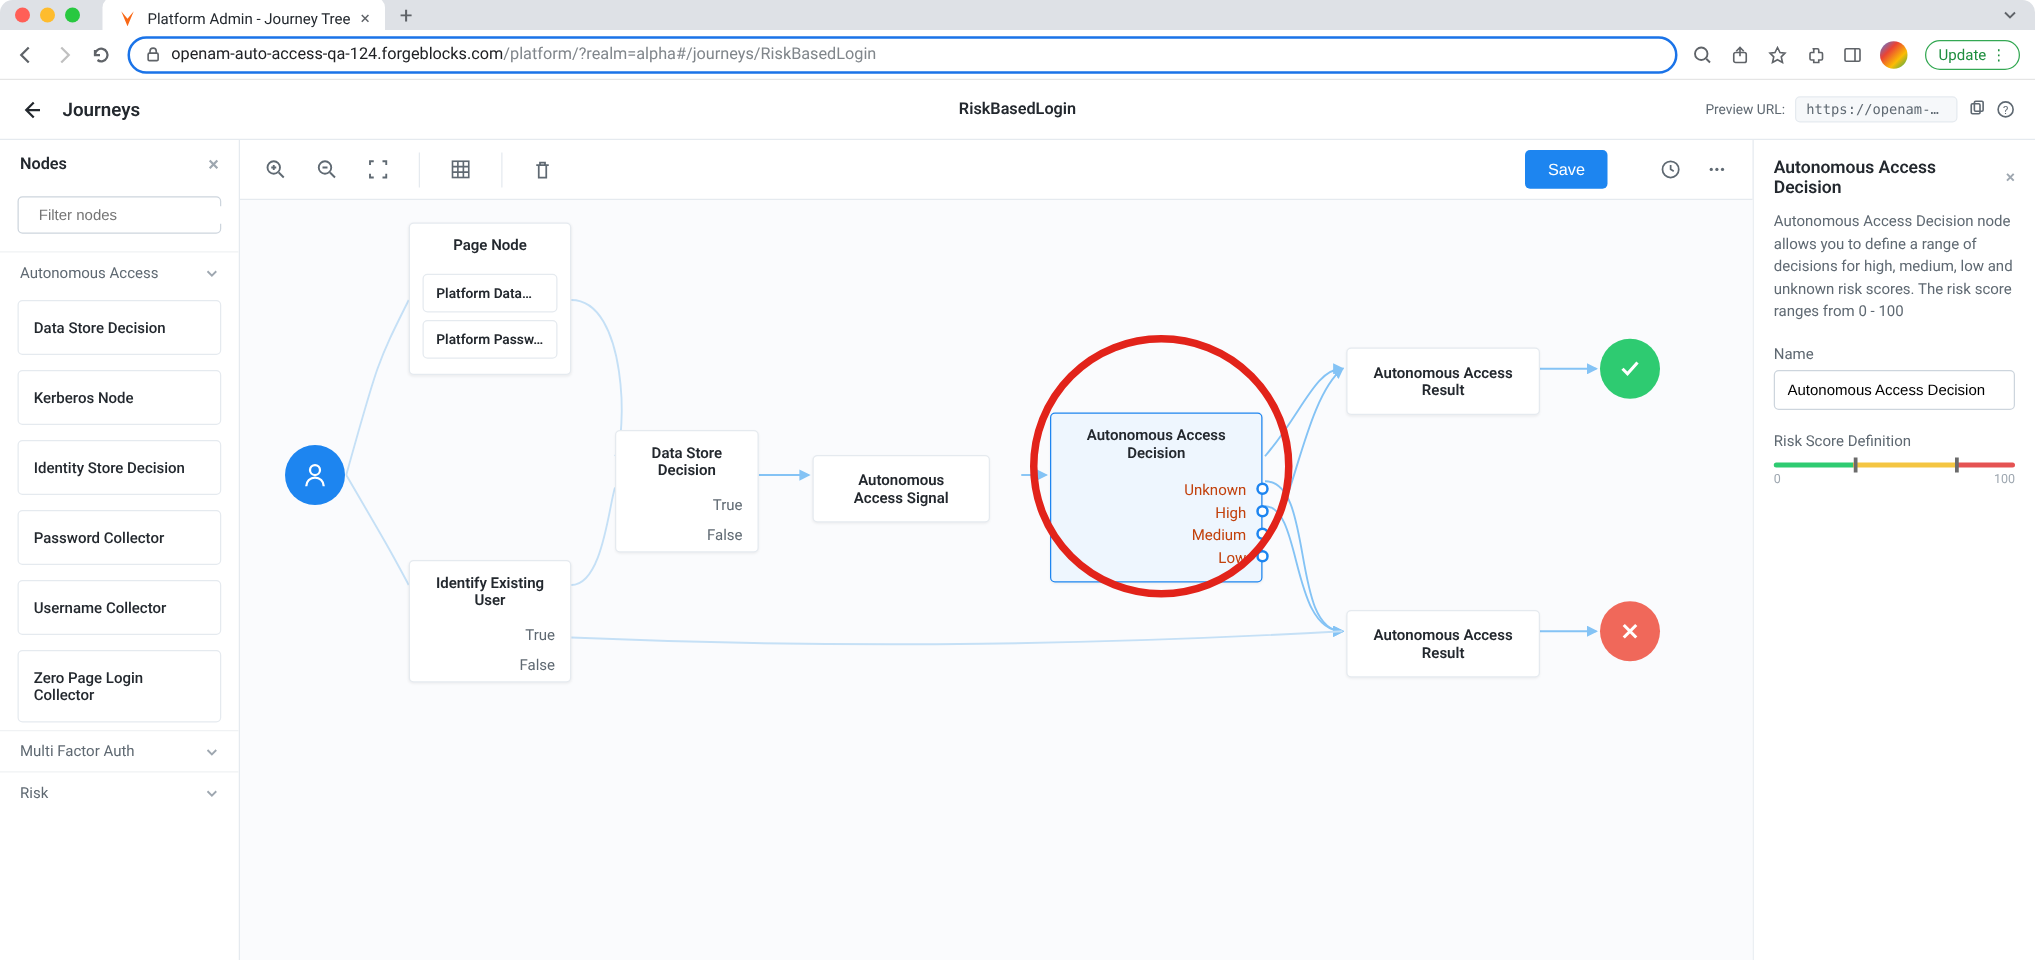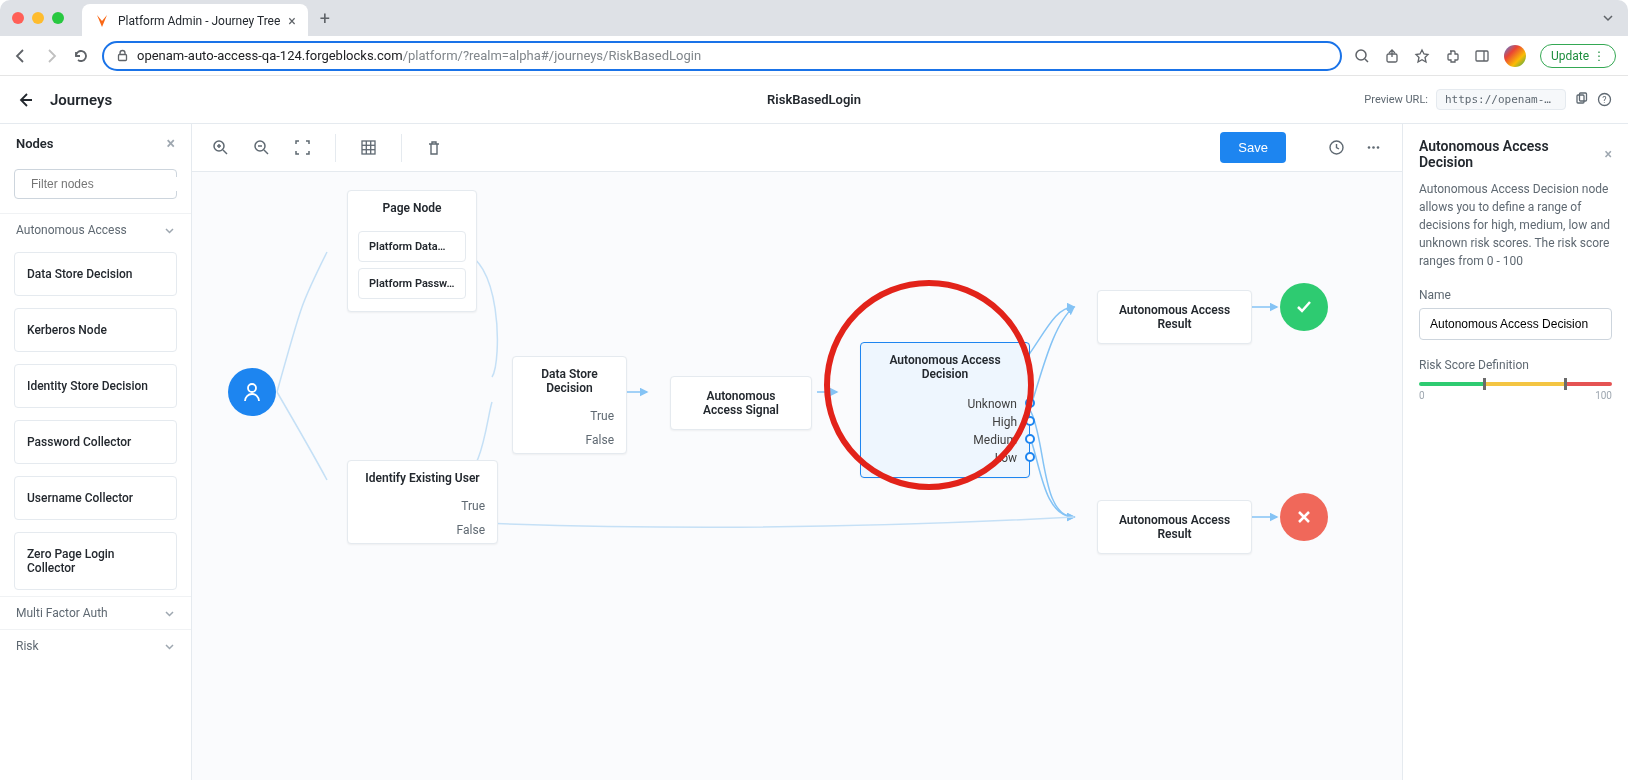--- a/index.html
+++ b/index.html
@@ -1,19 +1,19 @@
 <!DOCTYPE html>
 <html><head>
 <meta charset="utf-8">
 <style>
 * { box-sizing: border-box; margin: 0; padding: 0; }
 body { font-family: -apple-system, BlinkMacSystemFont, "Segoe UI", Roboto, sans-serif; font-size: 13px; color: #23282e; overflow: hidden; width: 1628px; height: 784px; background: #fff; }
 
 
-.browser-chrome { background: #dee1e6; height: 36px; display: flex; align-items: center; padding: 0 12px; border-top-left-radius: 10px; border-top-right-radius: 10px; }
+.browser-chrome { background: #dee1e6; height: 24px; display: flex; align-items: center; padding: 0 12px; border-top-left-radius: 10px; border-top-right-radius: 10px; }
 .traffic-lights { display: flex; gap: 8px; margin-right: 18px; }
 .light { width: 12px; height: 12px; border-radius: 50%; }
 .light.red { background: #ff5f57; }
 .light.yellow { background: #febc2e; }
 .light.green { background: #28c840; }
 .tab { background: #fff; border-radius: 8px 8px 0 0; padding: 8px 12px; display: flex; align-items: center; gap: 8px; height: 34px; margin-top: 6px; min-width: 220px; }
 .tab-favicon { width: 16px; height: 16px; }
 .tab-title { font-size: 12px; flex: 1; white-space: nowrap; overflow: hidden; text-overflow: ellipsis; }
 .tab-close { font-size: 14px; color: #5f6368; cursor: pointer; }
 .new-tab { color: #5f6368; font-size: 18px; margin-left: 12px; cursor: pointer; }
@@ -57,29 +57,29 @@
 .canvas-area { flex: 1; position: relative; display: flex; flex-direction: column; }
 .canvas-toolbar { height: 48px; display: flex; align-items: center; padding: 0 20px; gap: 24px; border-bottom: 1px solid #e5eaef; }
 .canvas-toolbar .sep { width: 1px; height: 28px; background: #e5eaef; }
 .tool-icon { color: #5f6972; cursor: pointer; }
 .save-btn { margin-left: auto; background: #1d85f0; color: #fff; border: none; padding: 8px 18px; border-radius: 4px; font-size: 13px; font-weight: 500; cursor: pointer; }
 .toolbar-right-icons { display: flex; gap: 20px; margin-left: 18px; color: #5f6972; }
 
 
 .canvas { flex: 1; position: relative; background: #fafbfd; overflow: hidden; }
 .canvas svg.edges { position: absolute; top: 0; left: 0; width: 100%; height: 100%; pointer-events: none; }
-.flow-node { position: absolute; background: #fff; border: 1px solid #e5eaef; border-radius: 4px; box-shadow: 0 1px 2px rgba(0,0,0,0.05); font-size: 12px; margin-left: 20px; }
+.flow-node { position: absolute; background: #fff; border: 1px solid #e5eaef; border-radius: 4px; box-shadow: 0 1px 2px rgba(0,0,0,0.05); font-size: 12px; }
 .flow-node .fn-title { padding: 10px 12px; font-weight: 600; text-align: center; }
 .flow-node .fn-sub { padding: 4px 12px 6px; text-align: right; color: #5f6972; font-size: 12px; }
 .flow-node.page-node .chip { display: block; margin: 6px 10px; border: 1px solid #e5eaef; border-radius: 4px; padding: 8px 10px; font-size: 11px; font-weight: 600; white-space: nowrap; overflow: hidden; text-overflow: ellipsis; }
 .flow-node.signal { padding: 12px 20px; font-weight: 600; }
 .flow-node.decision { border: 1.5px solid #1d85f0; background: #eef6fe; }
 .flow-node.decision .fn-title { border-bottom: none; }
 .flow-node.decision .outcomes { padding: 4px 12px 10px; }
-.flow-node.decision .outcome { text-align: right; color: #404040; padding: 2px 0; position: relative; }
+.flow-node.decision .outcome { text-align: right; color: #c2410c; padding: 2px 0; position: relative; }
 .flow-node.decision .outcome .port { position: absolute; right: -18px; top: 3px; width: 10px; height: 10px; border: 2px solid #1d85f0; background: #fff; border-radius: 50%; }
 .start-node { position: absolute; width: 48px; height: 48px; border-radius: 50%; background: #1d85f0; display: flex; align-items: center; justify-content: center; color: #fff; }
 .end-node { position: absolute; width: 48px; height: 48px; border-radius: 50%; display: flex; align-items: center; justify-content: center; color: #fff; }
 .end-node.success { background: #2ecb71; }
 .end-node.fail { background: #f0685a; }
 
 .highlight-circle { position: absolute; border: 6px solid #e2231a; border-radius: 50%; pointer-events: none; }
 
 
 .right-panel { width: 226px; border-left: 1px solid #e5eaef; padding: 14px 16px; }
@@ -344,21 +344,21 @@
         <span class="chip">Platform Passw…</span>
         <div style="height:6px"></div>
       </div>
 
       <div class="flow-node" style="left:300px; top:184px; width:115px;">
         <div class="fn-title">Data Store Decision</div>
         <div class="fn-sub">True</div>
         <div class="fn-sub">False</div>
       </div>
 
-      <div class="flow-node" style="left:135px; top:288px; width:151px;">
+      <div class="flow-node" style="left:135px; top:288px; width:130px;">
         <div class="fn-title">Identify Existing User</div>
         <div class="fn-sub">True</div>
         <div class="fn-sub">False</div>
       </div>
 
       <div class="flow-node signal" style="left:458px; top:204px; width:142px; text-align:center;">
         <span>Autonomous Access Signal</span>
       </div>
 
       <div class="flow-node decision" style="left:648px; top:170px; width:170px;">

